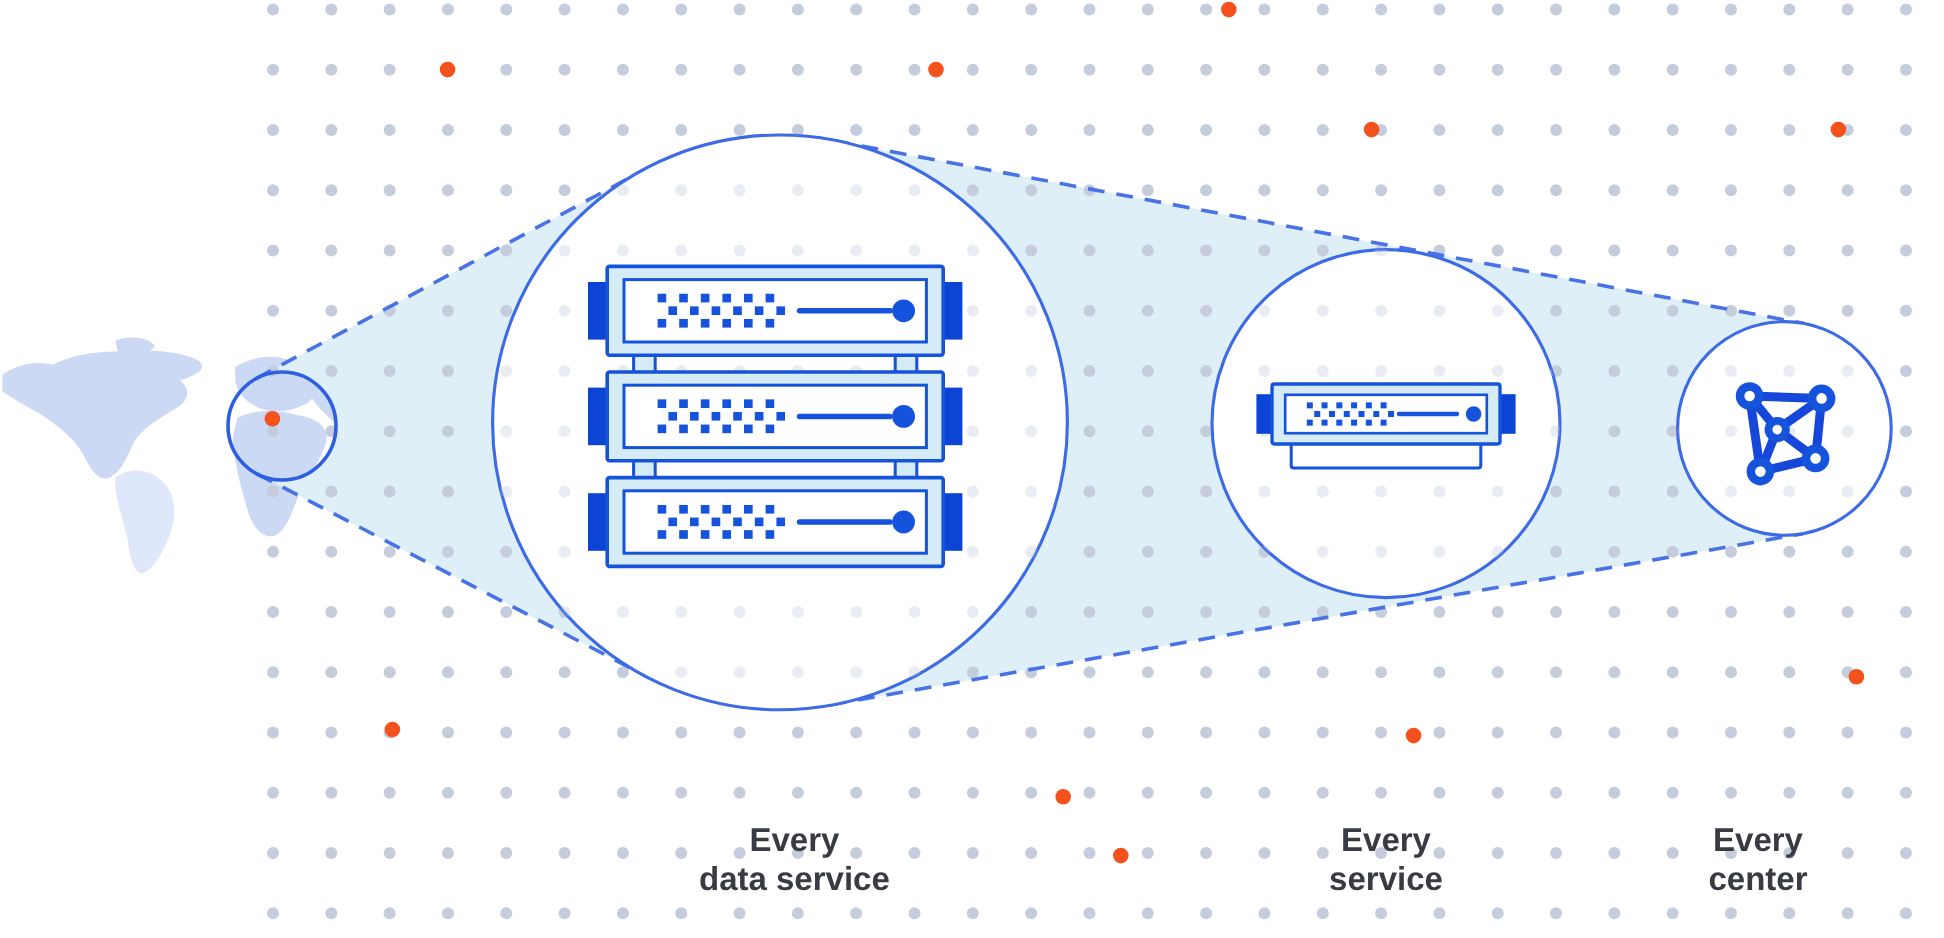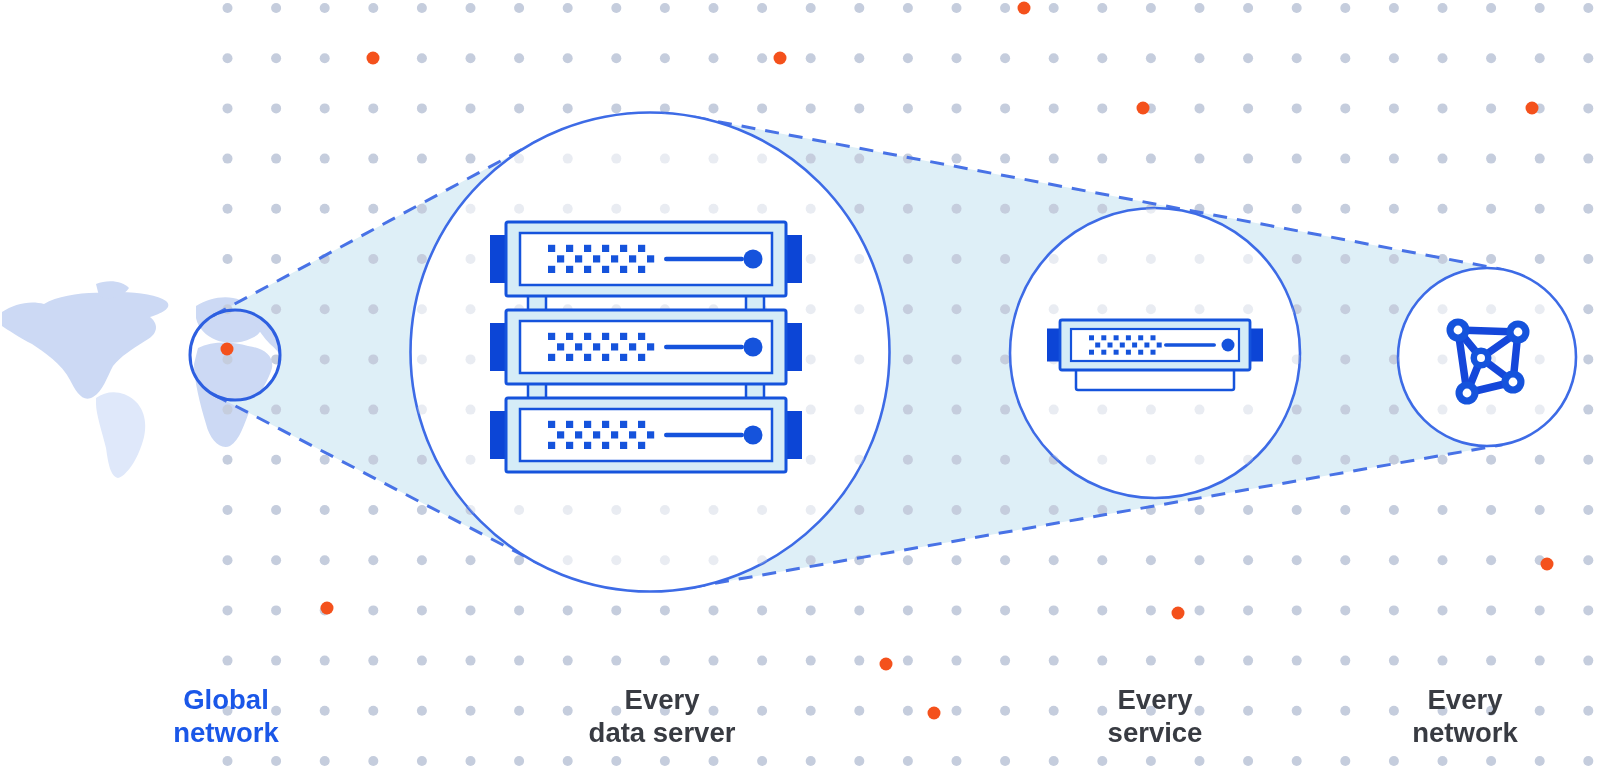--- a/index.html
+++ b/index.html
@@ -1152,30 +1152,26 @@
         <circle cx="1532" cy="108" r="6.5" class="f-orange"></circle>
         <circle cx="1547" cy="564" r="6.5" class="f-orange"></circle>
         <circle cx="327" cy="608" r="6.5" class="f-orange"></circle>
         <circle cx="1178" cy="613" r="6.5" class="f-orange"></circle>
         <circle cx="886" cy="664" r="6.5" class="f-orange"></circle>
         <circle cx="934" cy="713" r="6.5" class="f-orange"></circle>
         <circle cx="227" cy="349" r="6.5" class="f-orange"></circle>
       </g>
 </svg>
 
-<div class="lbl blue" style="left:226px;top:683px;">
-  <span>Global</span><br>
-  <span>network</span>
-</div>
 <div class="lbl" style="left:662px;top:683px;">
   <span>Every</span><br>
-  <span>data server</span>
+  <span>data service</span>
 </div>
 <div class="lbl" style="left:1155px;top:683px;">
   <span>Every</span><br>
   <span>service</span>
 </div>
 <div class="lbl" style="left:1465px;top:683px;">
   <span>Every</span><br>
-  <span>network</span>
+  <span>center</span>
 </div>
 
 </div>
 
 </body></html>

